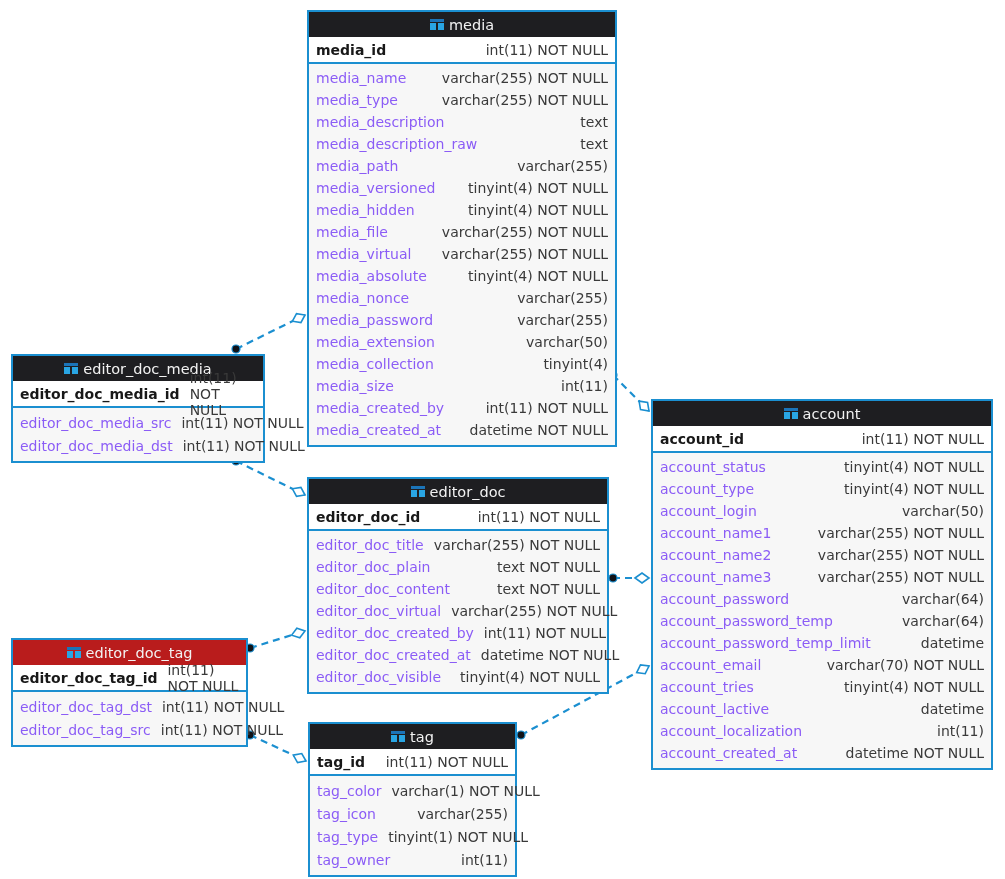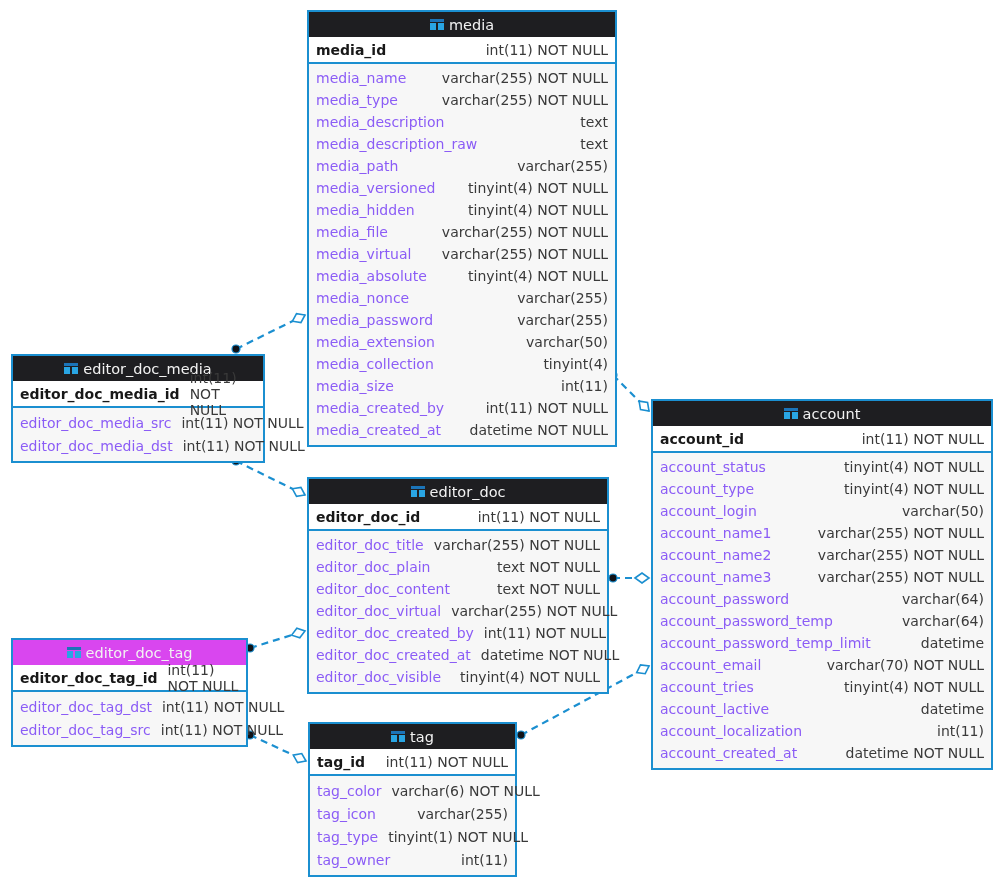--- a/index.html
+++ b/index.html
@@ -300,21 +300,21 @@
             <span class="col-name">editor_doc_media_src</span>
             <span class="col-type">int(11) NOT NULL</span>
           </div>
           <div class="fld-row">
             <span class="col-name">editor_doc_media_dst</span>
             <span class="col-type">int(11) NOT NULL</span>
           </div>
         </div>
       </div>
       <div class="table-box" style="left: 11px; top: 638px; width: 237px; border-color: rgb(27, 143, 208);">
-        <div class="tbl-header" style="background: #d946ef; color: rgb(242, 242, 242);"><span class="tbl-icon"><span class="ic-top"></span><span class="ic-c1"></span><span class="ic-c2"></span></span><span class="tbl-title">editor_doc_tag</span></div>
+        <div class="tbl-header" style="background: #b91c1c; color: rgb(242, 242, 242);"><span class="tbl-icon"><span class="ic-top"></span><span class="ic-c1"></span><span class="ic-c2"></span></span><span class="tbl-title">editor_doc_tag</span></div>
         <div class="pk-row" style="border-bottom-color: rgb(27, 143, 208); background: rgb(255, 255, 255);">
           <span class="col-name">editor_doc_tag_id</span>
           <span class="col-type">int(11) NOT NULL</span>
         </div>
         <div class="body-rows tight" style="background: rgb(247, 247, 247);">
           <div class="fld-row">
             <span class="col-name">editor_doc_tag_dst</span>
             <span class="col-type">int(11) NOT NULL</span>
           </div>
           <div class="fld-row">
@@ -325,21 +325,21 @@
       </div>
       <div class="table-box" style="left: 308px; top: 722px; width: 209px; border-color: rgb(27, 143, 208);">
         <div class="tbl-header" style="background: rgb(30, 30, 33); color: rgb(242, 242, 242);"><span class="tbl-icon"><span class="ic-top"></span><span class="ic-c1"></span><span class="ic-c2"></span></span><span class="tbl-title">tag</span></div>
         <div class="pk-row" style="border-bottom-color: rgb(27, 143, 208); background: rgb(255, 255, 255);">
           <span class="col-name">tag_id</span>
           <span class="col-type">int(11) NOT NULL</span>
         </div>
         <div class="body-rows tight" style="background: rgb(247, 247, 247);">
           <div class="fld-row">
             <span class="col-name">tag_color</span>
-            <span class="col-type">varchar(6) NOT NULL</span>
+            <span class="col-type">varchar(1) NOT NULL</span>
           </div>
           <div class="fld-row">
             <span class="col-name">tag_icon</span>
             <span class="col-type">varchar(255)</span>
           </div>
           <div class="fld-row">
             <span class="col-name">tag_type</span>
             <span class="col-type">tinyint(1) NOT NULL</span>
           </div>
           <div class="fld-row">

